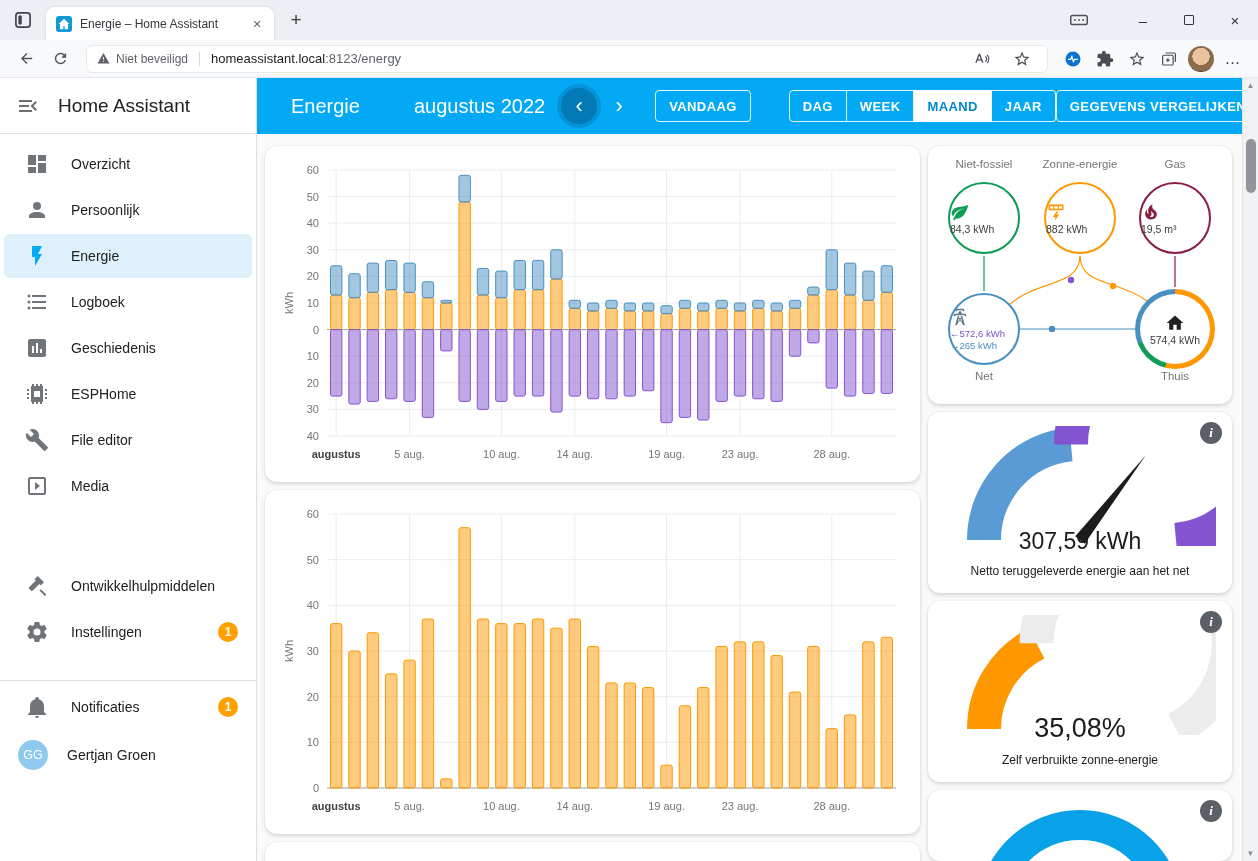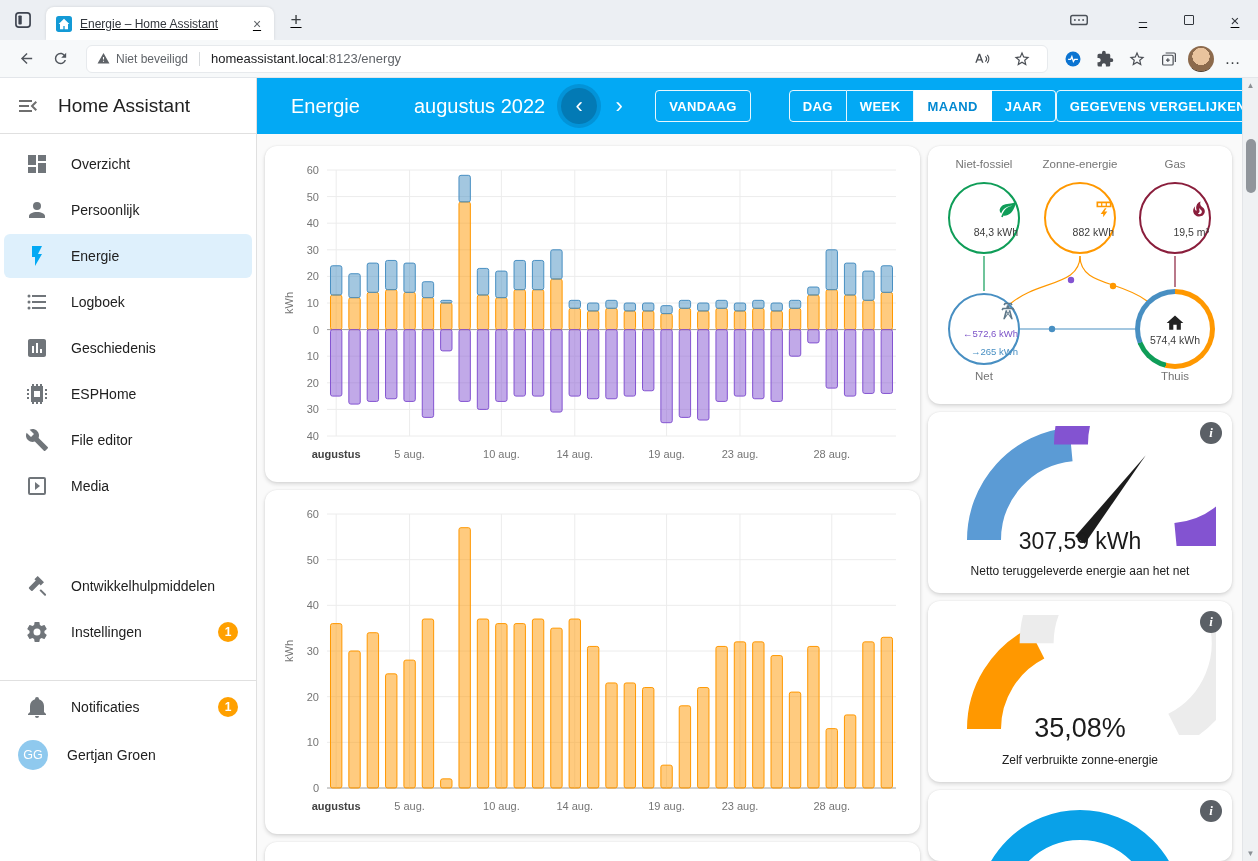--- a/index.html
+++ b/index.html
@@ -1,21 +1,21 @@
 <!DOCTYPE html>
 <html><head>
 <meta charset="utf-8">
 <style>
   *{margin:0;padding:0;box-sizing:border-box;}
   html,body{width:1258px;height:861px;overflow:hidden;background:#fff;
     font-family:"Liberation Sans","DejaVu Sans",sans-serif;}
   .browser{width:100%;height:100%;display:flex;flex-direction:column;}
 
   
-  .titlebar{height:40px;background:#eceff3;display:flex;align-items:center;flex:0 0 auto;text-decoration:underline;}
+  .titlebar{height:40px;background:#eceff3;display:flex;align-items:center;flex:0 0 auto;}
   .tb-left{width:46px;display:flex;justify-content:center;align-items:center;}
   .tab{align-self:flex-end;height:33px;width:228px;background:#fff;border-radius:8px 8px 0 0;
     display:flex;align-items:center;gap:8px;padding:0 8px 0 10px;box-shadow:0 0 3px rgba(0,0,0,.12);}
   .favicon{width:16px;height:16px;flex:0 0 auto;display:flex;}
   .tab-title{flex:1;font-size:12px;color:#33373d;white-space:nowrap;overflow:hidden;}
   .tab-close{width:18px;height:18px;border-radius:4px;display:flex;align-items:center;justify-content:center;
     font-size:14px;color:#5f6368;cursor:pointer;}
   .newtab{width:28px;height:28px;margin-left:8px;display:flex;align-items:center;justify-content:center;
     font-size:19px;color:#3c4043;cursor:pointer;}
   .tb-spacer{flex:1;}
@@ -103,21 +103,21 @@
   .dist-card{height:258px;position:relative;flex:0 0 auto;overflow:hidden;}
   .dist-lines{position:absolute;left:0;top:0;z-index:0;}
   .dist-lines path{fill:none;stroke-width:1.2;}
   .ln-green{stroke:#0f9d58;}
   .ln-orange{stroke:#ff9800;}
   .ln-gas{stroke:#8a1e3c;}
   .ln-blue{stroke:#488fc2;}
   .dot-purple{fill:#8353d1;} .dot-orange{fill:#ff9800;} .dot-blue{fill:#488fc2;}
   .nl{position:absolute;width:100px;text-align:center;font-size:11.5px;color:#757575;z-index:2;}
   .dn{position:absolute;width:72px;height:72px;border-radius:50%;background:#fff;border:2px solid #999;
-    display:flex;flex-direction:column;align-items:flex-end;justify-content:center;gap:7px;z-index:2;}
+    display:flex;flex-direction:column;align-items:flex-start;justify-content:center;gap:1px;z-index:2;}
   .dn-icon svg{width:20px;height:20px;display:block;}
   .dn-val{font-size:10.5px;color:#3c3c3c;}
   .dn-nonfossil{left:20px;top:36px;border-color:#0f9d58;}
   .dn-solar{left:116px;top:36px;border-color:#ff9800;}
   .dn-gas{left:211px;top:36px;border-color:#8a1e3c;}
   .dn-grid{left:20px;top:147px;border-color:#488fc2;}
   .dn-flow{font-size:9.5px;line-height:11px;white-space:nowrap;}
   .dn-flow .arr{font-weight:bold;}
   .dn-flow.ret{color:#7b52c7;}
   .dn-flow.con{color:#488fc2;}

